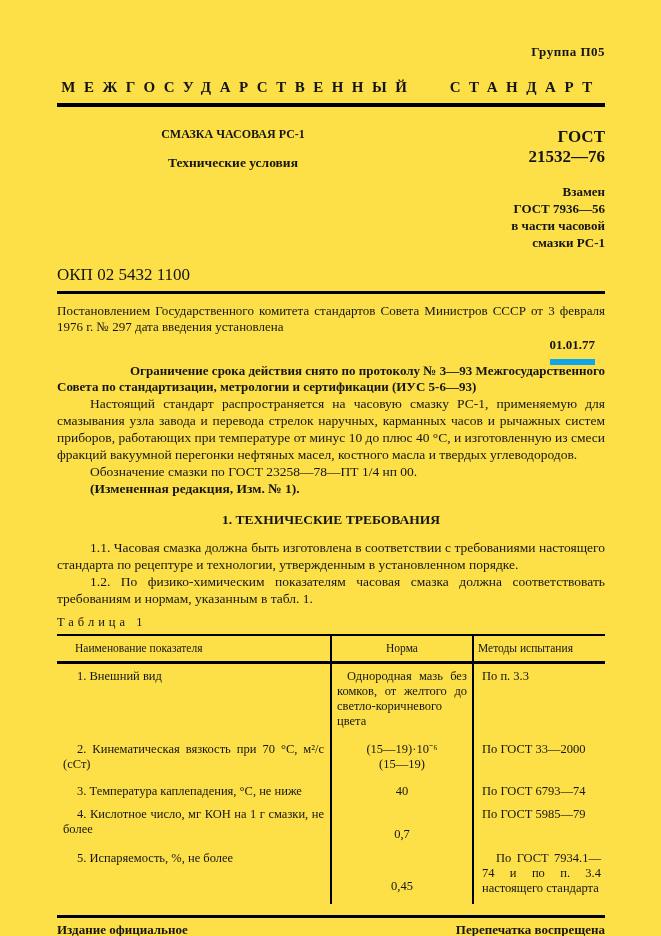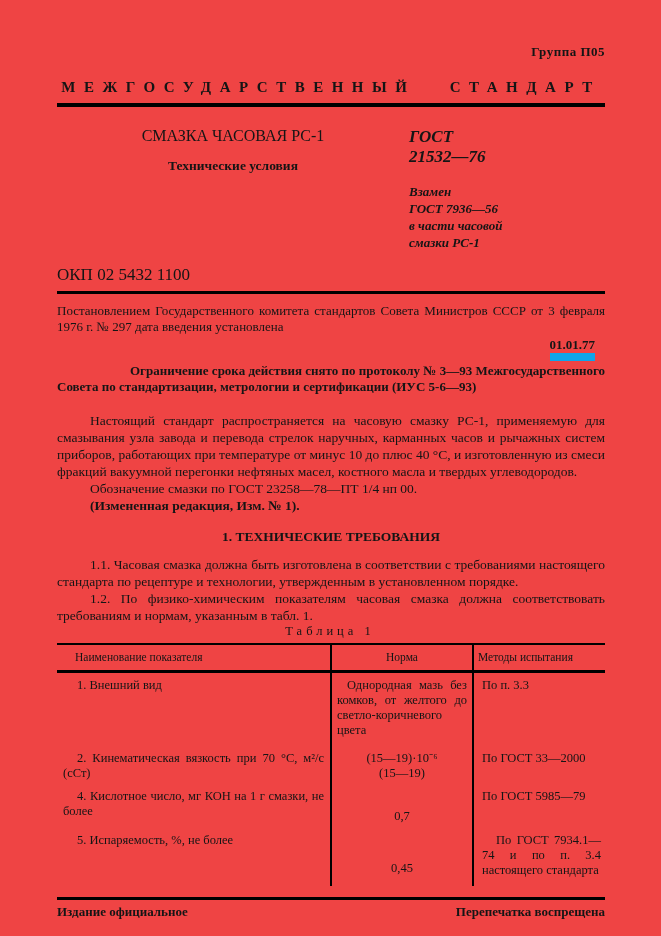--- a/index.html
+++ b/index.html
@@ -1,60 +1,60 @@
 <!DOCTYPE html>
 <html><head>
 <meta charset="utf-8">
 <style>
   html, body { margin:0; padding:0; background:#e8e8e8; }
   .page {
     position:relative;
     width:661px; height:936px;
     margin:0 auto;
-    background:#ef4444;
+    background:#fde047;
     box-sizing:border-box;
     padding:44px 56px 0 57px;
     font-family:"Liberation Serif", serif;
     color:#151515;
     overflow:hidden;
   }
   .group-label { text-align:right; font-weight:bold; font-size:13px; letter-spacing:0.5px; }
   .std-type {
     margin-top:19px;
     font-weight:bold; font-size:15px;
     letter-spacing:8.5px; word-spacing:22px;
     white-space:nowrap; text-align:center;
   }
   .rule-4 { height:4px; background:#000; margin-top:7px; }
   .rule-3 { height:3px; background:#000; }
 
   .title-block { display:flex; margin-top:20px; min-height:128px; }
   .tb-left { width:352px; text-align:center; }
-  .tb-title { font-weight:normal; font-size:16px; }
+  .tb-title { font-weight:bold; font-size:12px; }
   .tb-subtitle { font-weight:bold; font-size:13.5px; margin-top:13px; }
   .tb-en { margin-top:20px; font-size:12px; line-height:15px; color:#222; }
-  .tb-right { flex:1; text-align:left;font-style:italic; }
+  .tb-right { flex:1; text-align:right; }
   .tb-gost { font-weight:bold; font-size:17px; line-height:20px; }
   .tb-replaces { font-weight:bold; font-size:13px; line-height:17px; margin-top:16px; }
 
   .okp-line { font-size:17px; margin-top:10px; margin-bottom:6px; }
 
   .decree { font-weight:normal; font-size:13px; line-height:16px; text-align:justify; margin-top:9px; }
   .eff-date { text-align:right; font-weight:bold; font-size:13px; margin-top:2px; padding-right:10px; }
-  .eff-date span { border-bottom:8px solid #0ea5e9; padding-bottom:1px;margin-left:40px; }
+  .eff-date span { border-bottom:6px solid #0ea5e9; padding-bottom:7px;margin-left:40px; }
   .limitation { font-weight:bold; font-size:13px; line-height:16px; text-align:justify; text-indent:73px; margin-top:10px; }
 
   .body-par { font-size:13.5px; line-height:17px; text-align:justify; text-indent:33px; margin-top:0; }
-  .scope-wrap { margin-top:17px; }
+  .scope-wrap { }
   .bold-par { font-weight:bold; }
 
   .sec-heading { text-align:center; font-weight:bold; font-size:13.5px; margin-top:15px; }
   .clauses { margin-top:11px; }
 
-  .tbl-caption { text-align:center; font-size:12.5px; letter-spacing:4px; margin-top:0; padding-right:2px; }
+  .tbl-caption { text-align:left; font-size:12.5px; letter-spacing:4px; margin-top:8px; padding-right:2px; }
   .tbl { width:100%; border-collapse:collapse; margin-top:4px; border-top:2px solid #000; }
   .tbl th { font-weight:normal; font-size:11.5px; padding:6px 4px 7px; border-bottom:3px solid #000; }
   .tbl th + th, .tbl td + td { border-left:2px solid #000; }
   .tbl td { vertical-align:top; font-size:12.5px; line-height:15px; }
   .c-name { width:261px; padding:0 6px 0 6px; text-align:justify; text-indent:14px;font-family:Liberation Serif, serif; }
   .c-norm { width:130px; text-align:center; padding:0 5px; }
   .c-norm .norm-just { text-align:justify; text-indent:10px; }
   .c-method { padding:0 4px 0 8px; text-align:left;margin-top:44px; }
   .c-method .method-just { text-align:justify; text-indent:14px; }
   .pt1 td { padding-top:5px; }
@@ -134,20 +134,27 @@
         <td class="c-method">По п. 3.3</td>
       </tr>
       <tr class="pt2">
         <td class="c-name">2. Кинематическая вязкость при 70 °С, м²/с (сСт)</td>
         <td class="c-norm">
           <div>(15—19)·10⁻⁶</div>
           <div>(15—19)</div>
         </td>
         <td class="c-method">По ГОСТ 33—2000</td>
       </tr>
+      <tr class="pt3">
+        <td class="c-name">3. Температура каплепадения, °С, не ниже</td>
+        <td class="c-norm">
+            <div>40</div>
+          </td>
+        <td class="c-method">По ГОСТ 6793—74</td>
+      </tr>
       <tr class="pt4">
         <td class="c-name">4. Кислотное число, мг КОН на 1 г смазки, не более</td>
         <td class="c-norm">
             <div class="drop20">0,7</div>
           </td>
         <td class="c-method">По ГОСТ 5985—79</td>
       </tr>
       <tr class="pt5">
         <td class="c-name">5. Испаряемость, %, не более</td>
         <td class="c-norm">

